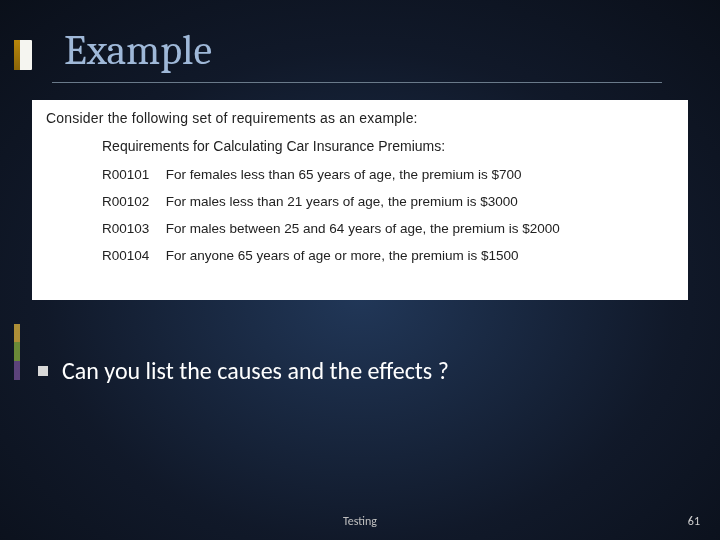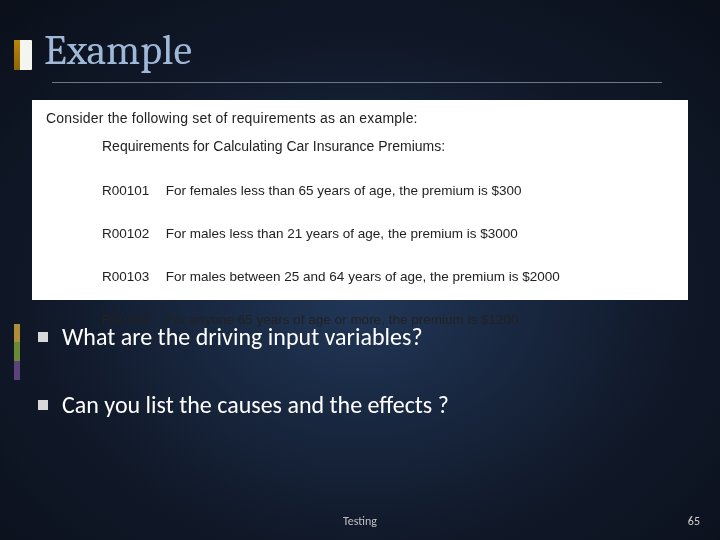--- a/index.html
+++ b/index.html
@@ -29,21 +29,21 @@
   }
   .tab-accent::before {
     content: "";
     position: absolute;
     left: 0; top: 0;
     width: 6px; height: 30px;
     background: linear-gradient(#b8860b,#8b6508);
   }
   .title {
     position: absolute;
-    left: 44px;
+    left: 64px;
     top: 26px;
     font-size: 42px;
     font-weight: 400;
     color: #9fb8d8;
     font-family: Cambria, Georgia, serif;
   }
   .title-underline {
     position: absolute;
     left: 52px;
     top: 82px;
@@ -71,21 +71,21 @@
     font-size: 14px;
     margin-left: 56px;
     margin-bottom: 13px;
   }
   .inset .req {
     font-size: 13.5px;
     margin-left: 56px;
     line-height: 1.25;
     margin-bottom: 10px;
   }
-  .inset .req .code { display: inline-block; min-width: 60px; margin-top: 16px; }
+  .inset .req .code { display: inline-block; min-width: 60px; }
   .bullets {
     position: absolute;
     left: 16px;
     top: 320px;
     width: 640px;
     color: #fff;
   }
   .accent-bar {
     position: absolute;
     left: 14px;
@@ -136,45 +136,41 @@
 
   <div class="title">Example</div>
   <div class="title-underline"></div>
 
   <div class="inset">
     <div class="intro">Consider the following set of requirements as an example:</div>
     <div class="subhead">Requirements for Calculating Car Insurance Premiums:</div>
 
     <div class="req">
       <span class="code">R00101</span>
-      <span>For females less than 65 years of age, the premium is $300</span>
+      <span>For females less than 65 years of age, the premium is $700</span>
     </div>
     <div class="req">
       <span class="code">R00102</span>
       <span>For males less than 21 years of age, the premium is $3000</span>
     </div>
     <div class="req">
       <span class="code">R00103</span>
       <span>For males between 25 and 64 years of age, the premium is $2000</span>
     </div>
     <div class="req">
       <span class="code">R00104</span>
-      <span>For anyone 65 years of age or more, the premium is $1200</span>
+      <span>For anyone 65 years of age or more, the premium is $1500</span>
     </div>
   </div>
 
   <div class="accent-bar"></div>
 
   <div class="bullets">
-    <div class="item">
-      <div class="marker"></div>
-      <span>What are the driving input variables?</span>
-    </div>
     <div class="item gap">
       <div class="marker"></div>
       <span>Can you list the causes and the effects ?</span>
     </div>
   </div>
 
   <div class="footer-label">Testing</div>
-  <div class="page-num">65</div>
+  <div class="page-num">61</div>
 
 </div>
 
 </body></html>

